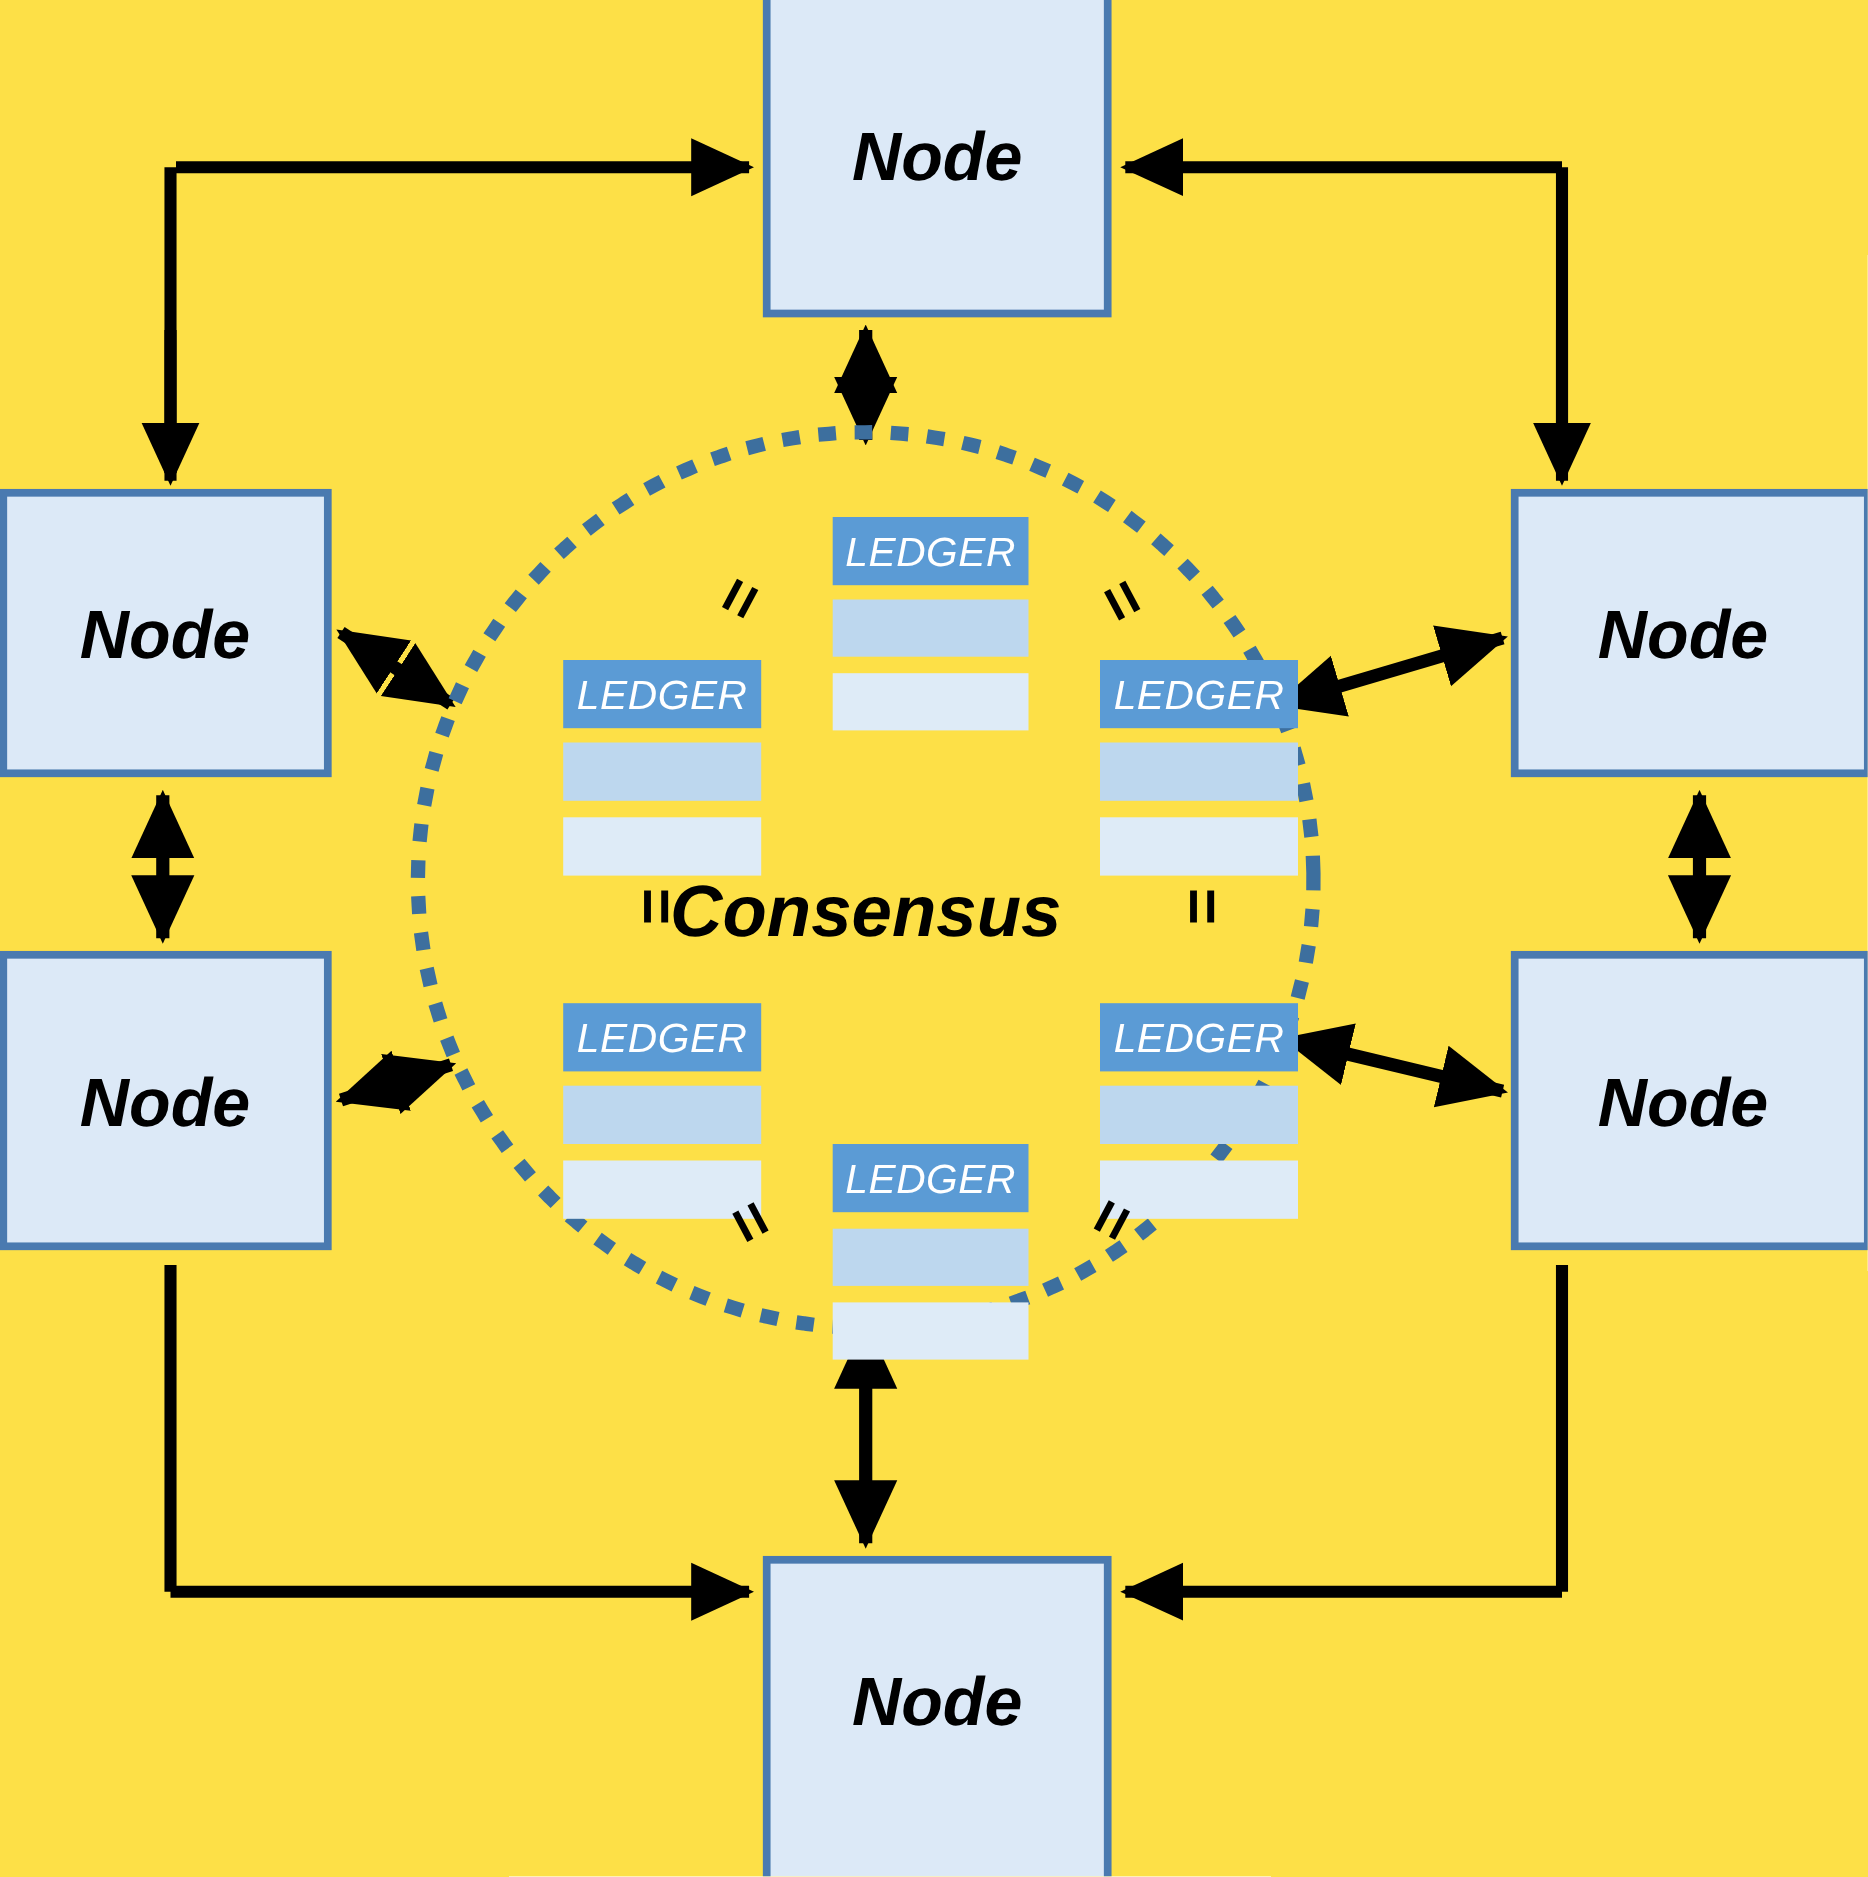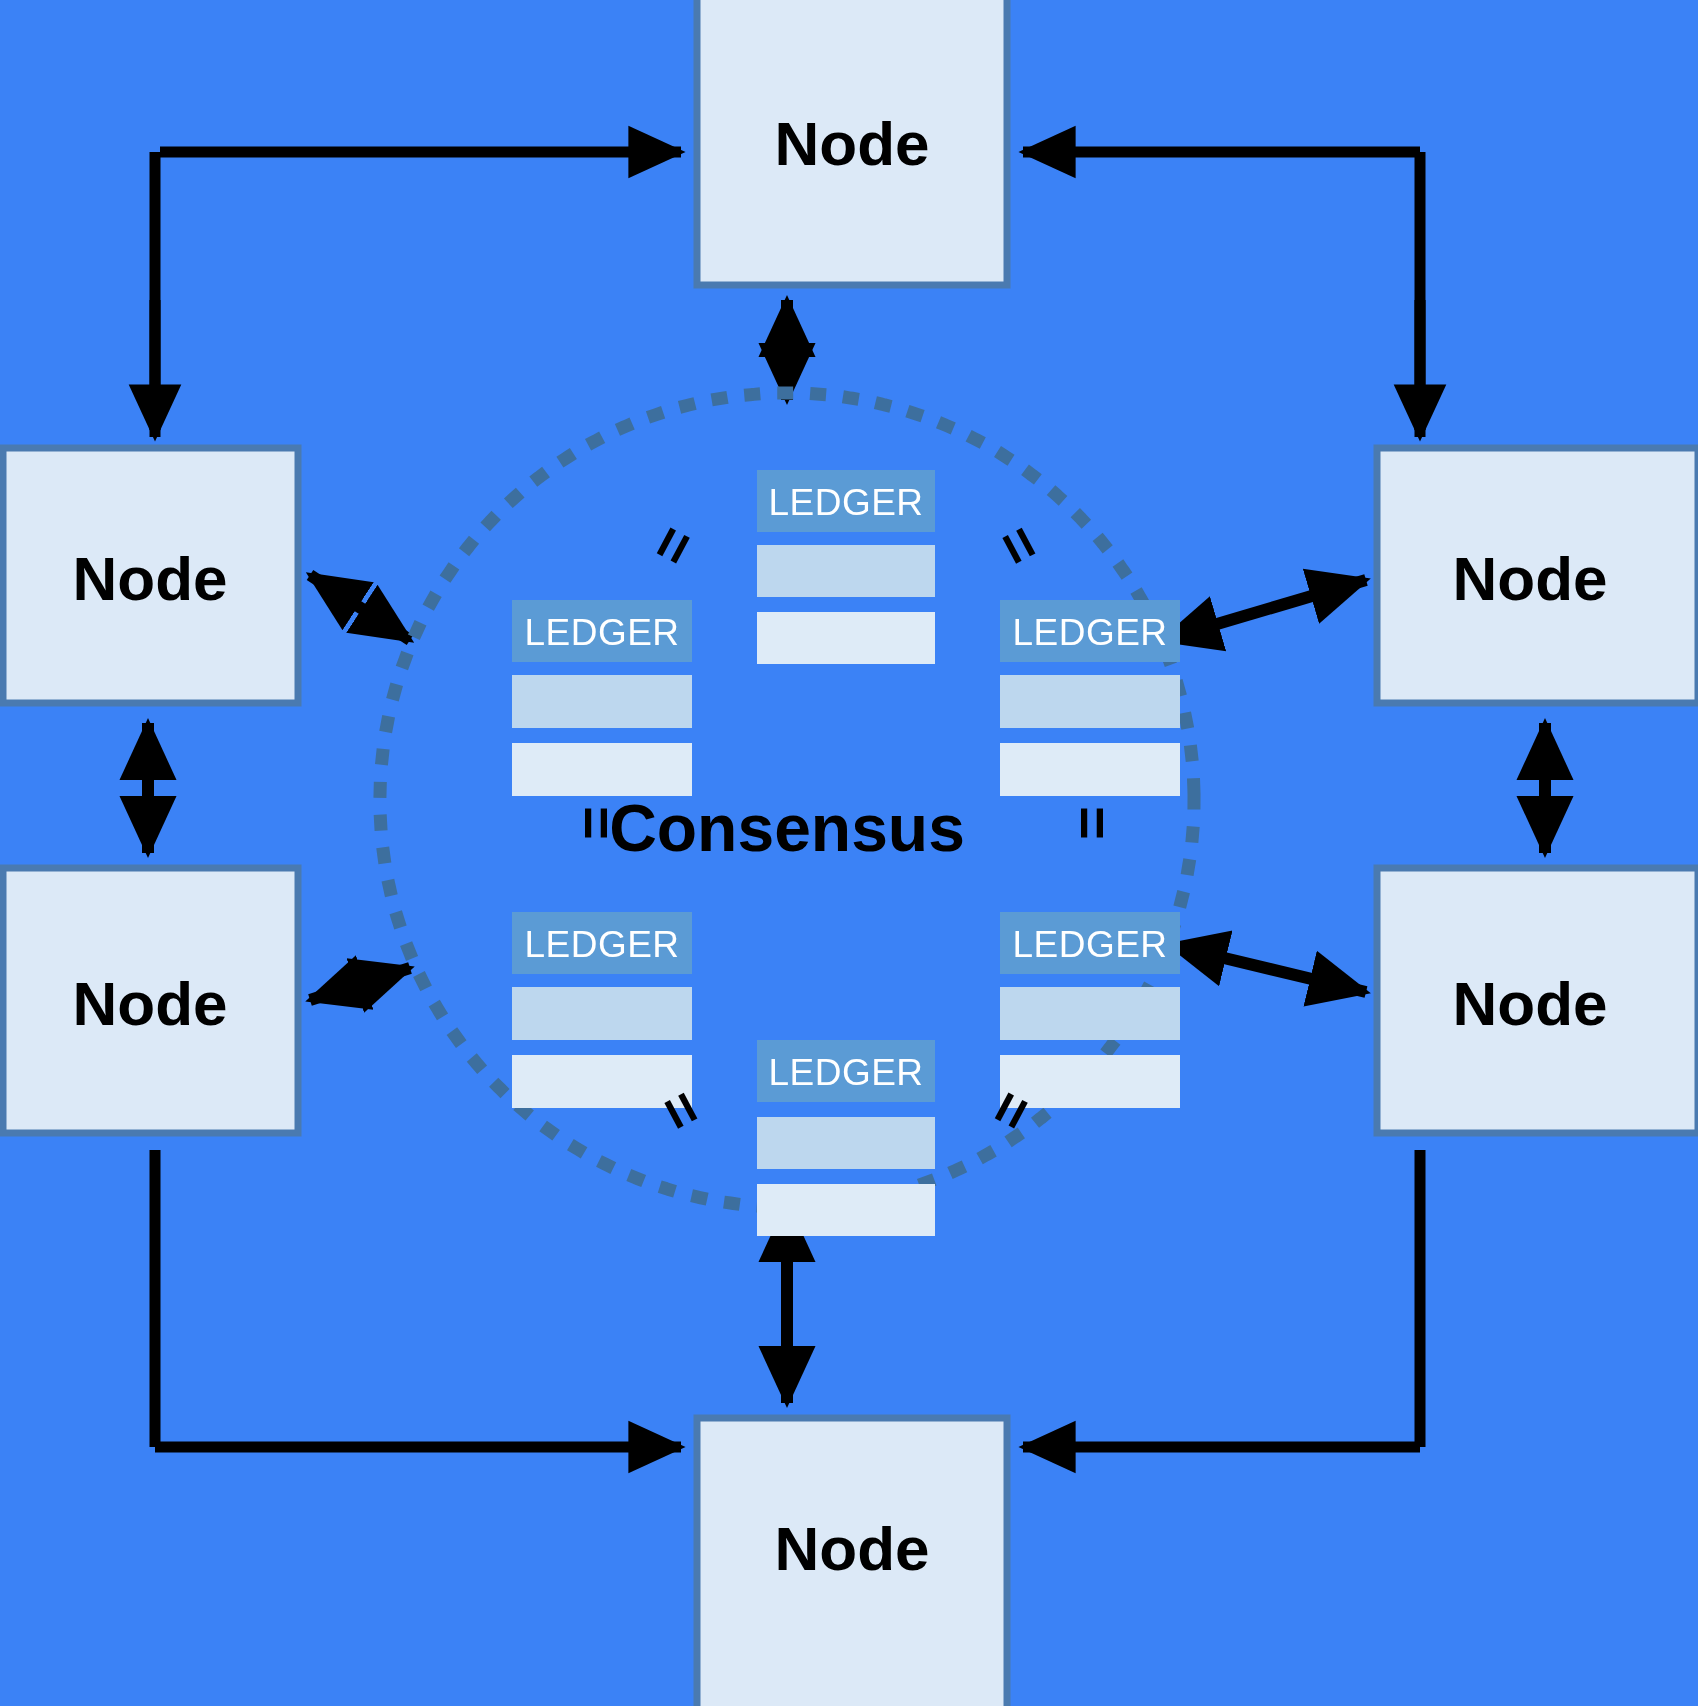--- a/index.html
+++ b/index.html
@@ -7,22 +7,23 @@
     padding: 0;
     background: #ffffff;
   }
   body {
     font-family: "Liberation Sans", sans-serif;
   }
   #diagram-root {
     position: relative;
     width: 1698px;
     height: 1706px;
-    background: #3b82f6;
+    background: #fde047;
     overflow: hidden;
+    font-style: italic;
   }
   #diagram-svg {
     position: absolute;
     top: 0;
     left: 0;
     width: 1698px;
     height: 1706px;
   }
   .node-label {
     font-family: "Liberation Sans", sans-serif;

